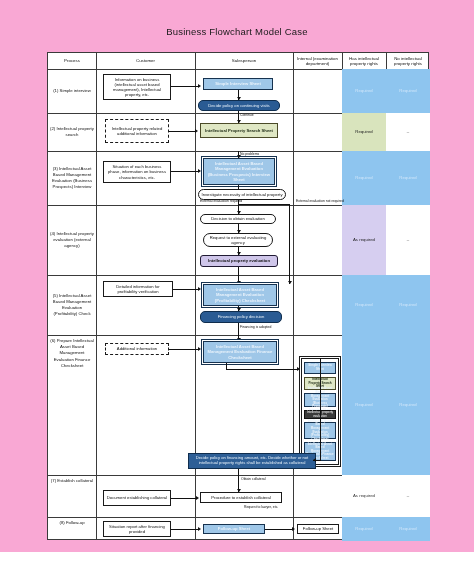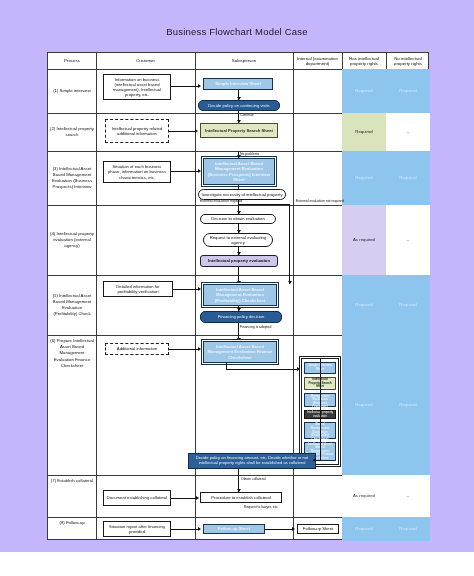--- a/index.html
+++ b/index.html
@@ -5,21 +5,21 @@
   * { box-sizing: border-box; }
   html, body {
     margin: 0; padding: 0;
     width: 474px; height: 576px;
     background: #ffffff;
     font-family: "Liberation Sans", sans-serif;
   }
   #page {
     position: relative;
     width: 474px; height: 552px;
-    background: #c4b5fd;
+    background: #f9a8d4;
     overflow: hidden;
   }
   #title {
     position: absolute;
     left: 0; top: 26px;
     width: 474px;
     text-align: center;
     font-size: 9.5px;
     color: #1a1a1a;
     letter-spacing: .2px;

